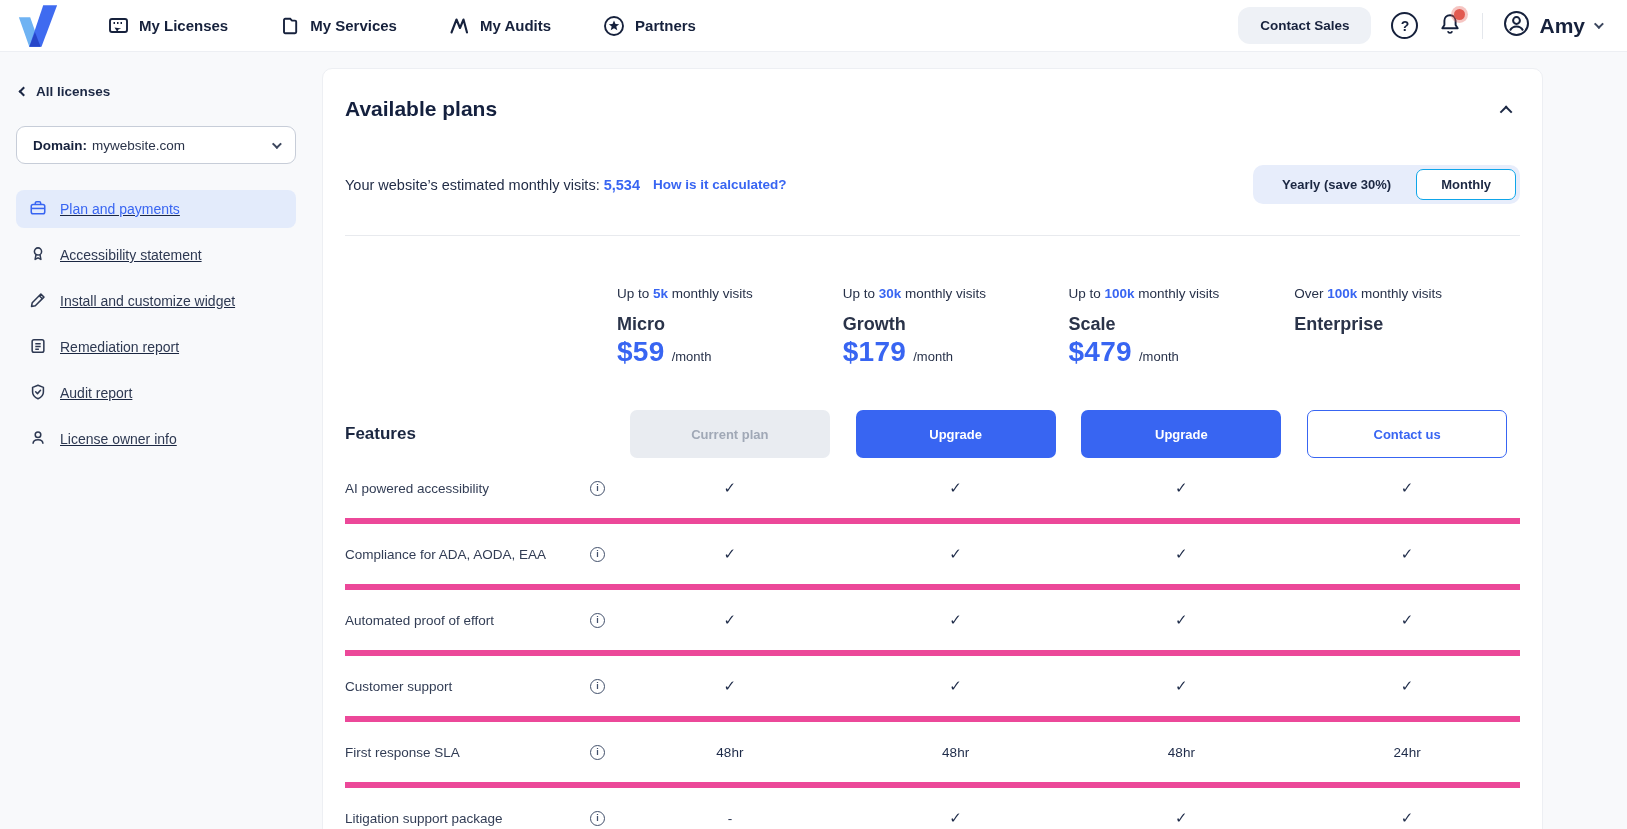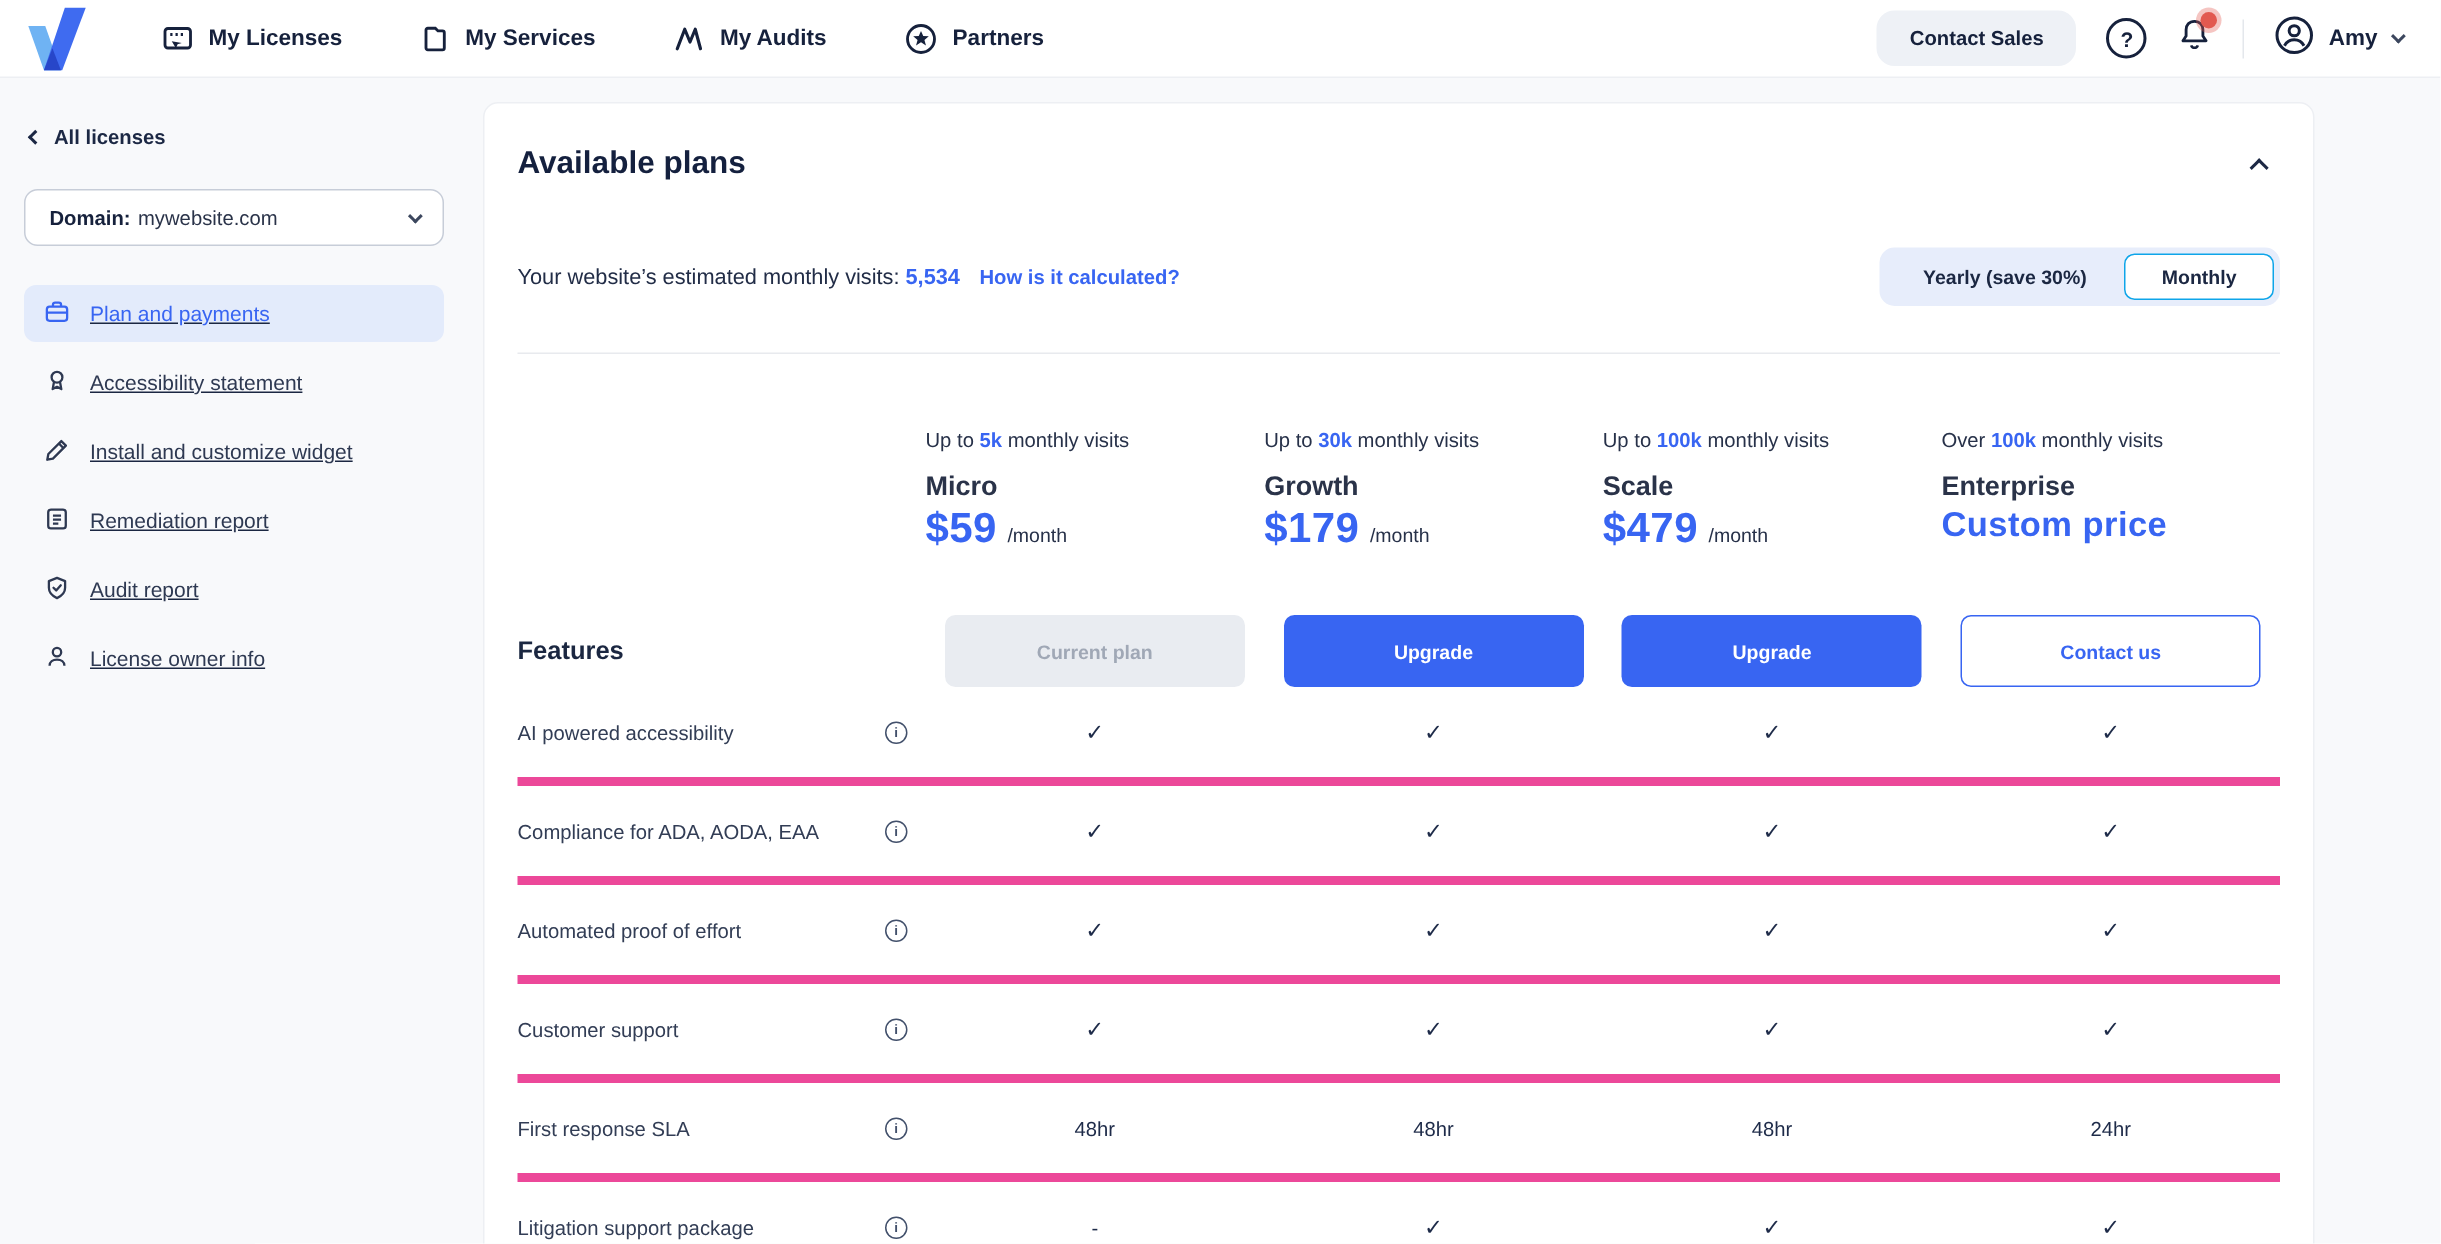--- a/index.html
+++ b/index.html
@@ -18,21 +18,21 @@
   .contact-btn { background:#eef1f6; border:none; border-radius:12px; padding:11px 22px;
                  font-family:inherit; font-size:13.5px; font-weight:700; color:#16213c; cursor:pointer; }
   .icon-circle { width:27px; height:27px; border:2px solid #16213c; border-radius:50%;
                  display:flex; align-items:center; justify-content:center;
                  font-size:14px; font-weight:700; color:#16213c; cursor:pointer; }
   .bell-wrap { position:relative; cursor:pointer; }
   .bell-dot { position:absolute; top:-3px; right:-3px; width:11px; height:11px; border-radius:50%;
               background:#e25950; box-shadow:0 0 0 3px rgba(226,89,80,.35); }
   .vdiv { width:1px; height:26px; background:#e4e7ec; }
   .account { display:flex; align-items:center; gap:9px; cursor:pointer; }
-  .account-name { font-size:15px; font-weight:700; color:#16213c; }
+  .account-name { font-size:21px; font-weight:700; color:#16213c; }
   .chev { display:inline-block; width:7px; height:7px; border-right:2px solid #3c475e;
           border-bottom:2px solid #3c475e; }
   .chev.down { transform:rotate(45deg) translateY(-2px); }
   .chev.left { transform:rotate(135deg); border-color:#1c2844; }
   .chev.up   { transform:rotate(-135deg) translateY(-2px); border-color:#1c2844; width:9px; height:9px; }
 
   
   .page { display:flex; height:777px; }
   .sidebar { width:322px; flex:none; padding:32px 26px 0 16px; }
   .main { flex:1; padding:16px 84px 0 0; }
@@ -297,23 +297,20 @@
           <div class="pvisits"><span>Up to </span><span class="hl">100k</span><span> monthly visits</span></div>
           <div class="pname">Scale</div>
           <div class="pprice">
               <span class="amount">$479</span>
               <span class="psuffix">/month</span>
             </div>
         </div>
         <div class="phead">
           <div class="pvisits"><span>Over </span><span class="hl">100k</span><span> monthly visits</span></div>
           <div class="pname">Enterprise</div>
-          <div class="pprice">
-              <span class="amount custom">Custom price</span>
-            </div>
         </div>
       </div>
 
       <div class="grid btn-row">
         <div class="features-heading">Features</div>
         <div>
             <button class="btn disabled">Current plan</button>
           </div>
         <div>
             <button class="btn primary">Upgrade</button>

